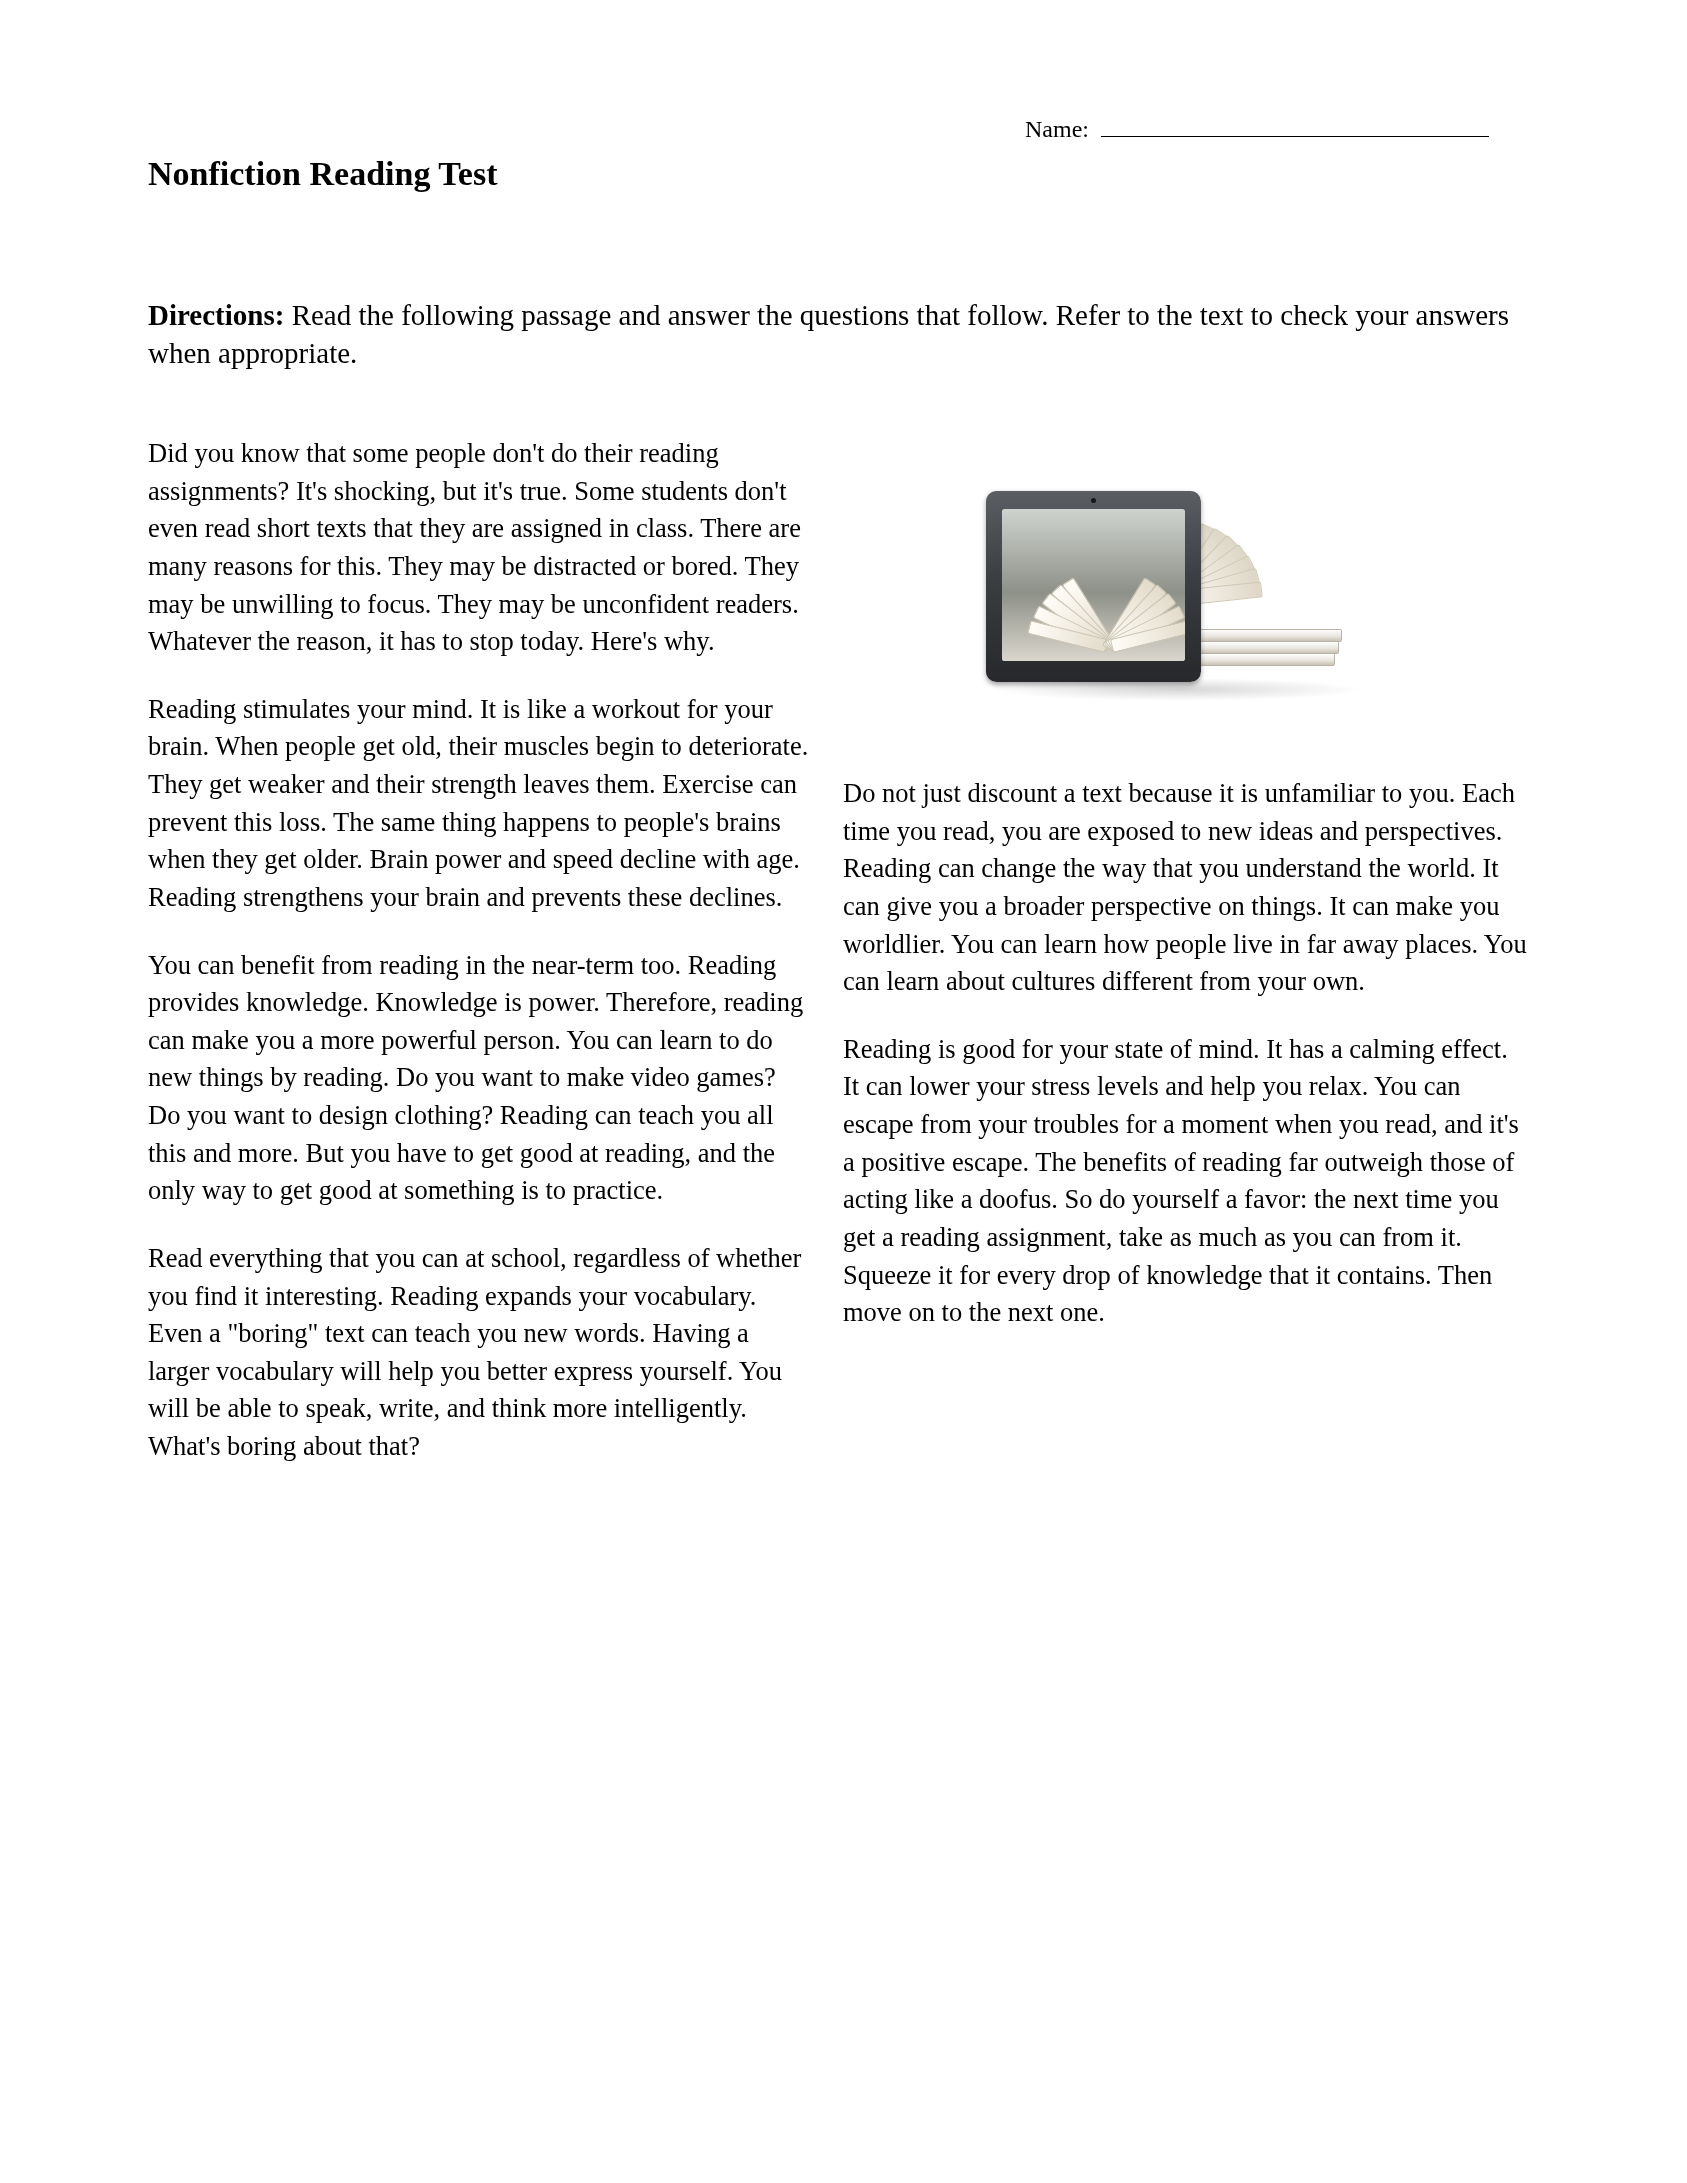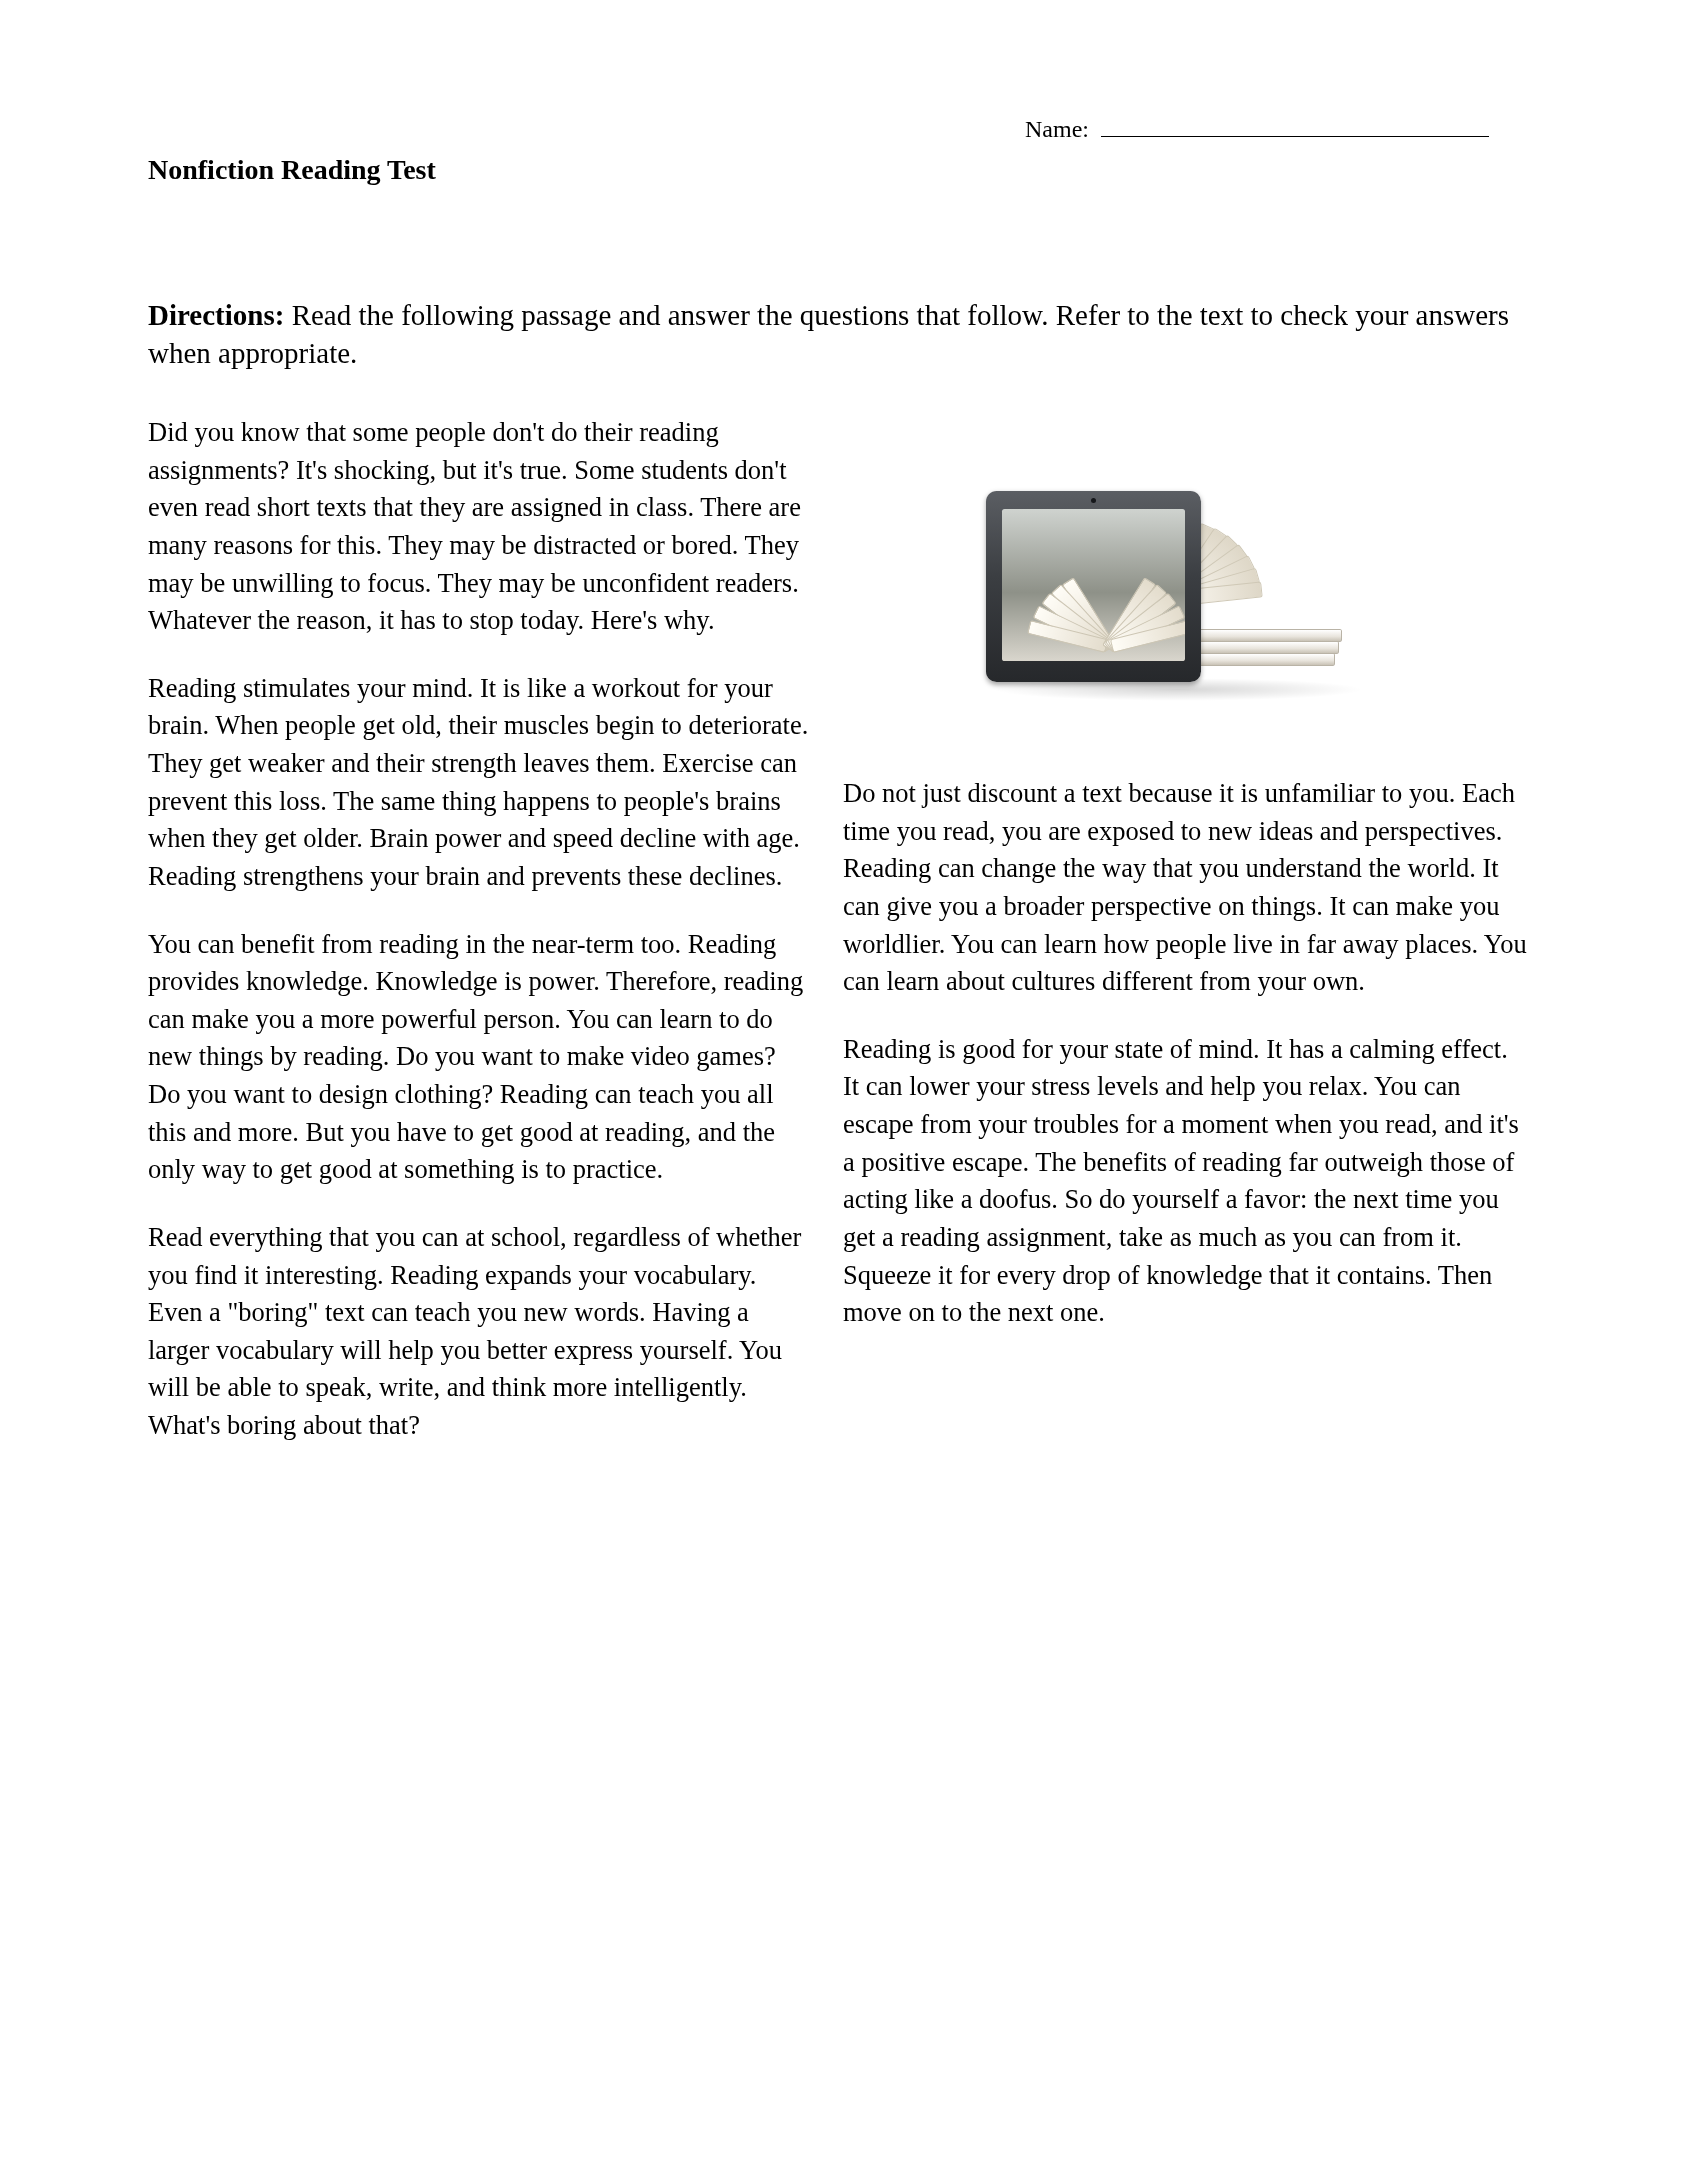--- a/index.html
+++ b/index.html
@@ -38,21 +38,21 @@
     display: inline-block;
     width: 388px;
     border-bottom: 1.8px solid #000;
     height: 19.4px;
   }
   .title-block {
     position: absolute;
     left: 148px;
     top: 152px;
     font-weight: bold;
-    font-size: 28px;
+    font-size: 34px;
     line-height: 1.28;
   }
   .directions {
     position: absolute;
     left: 148px;
     top: 296px;
     width: 1372px;
     font-size: 29px;
     line-height: 1.32;
   }
@@ -63,21 +63,21 @@
   .col {
     position: absolute;
     font-size: 26.5px;
     line-height: 1.42;
   }
   .col p {
     margin: 0 0 30px 0;
   }
   .col-left {
     left: 148px;
-    top: 414px;
+    top: 435px;
     width: 663px;
   }
   .col-right {
     left: 843px;
     top: 775px;
     width: 684px;
   }
   .figure {
     position: absolute;
     left: 975px;

